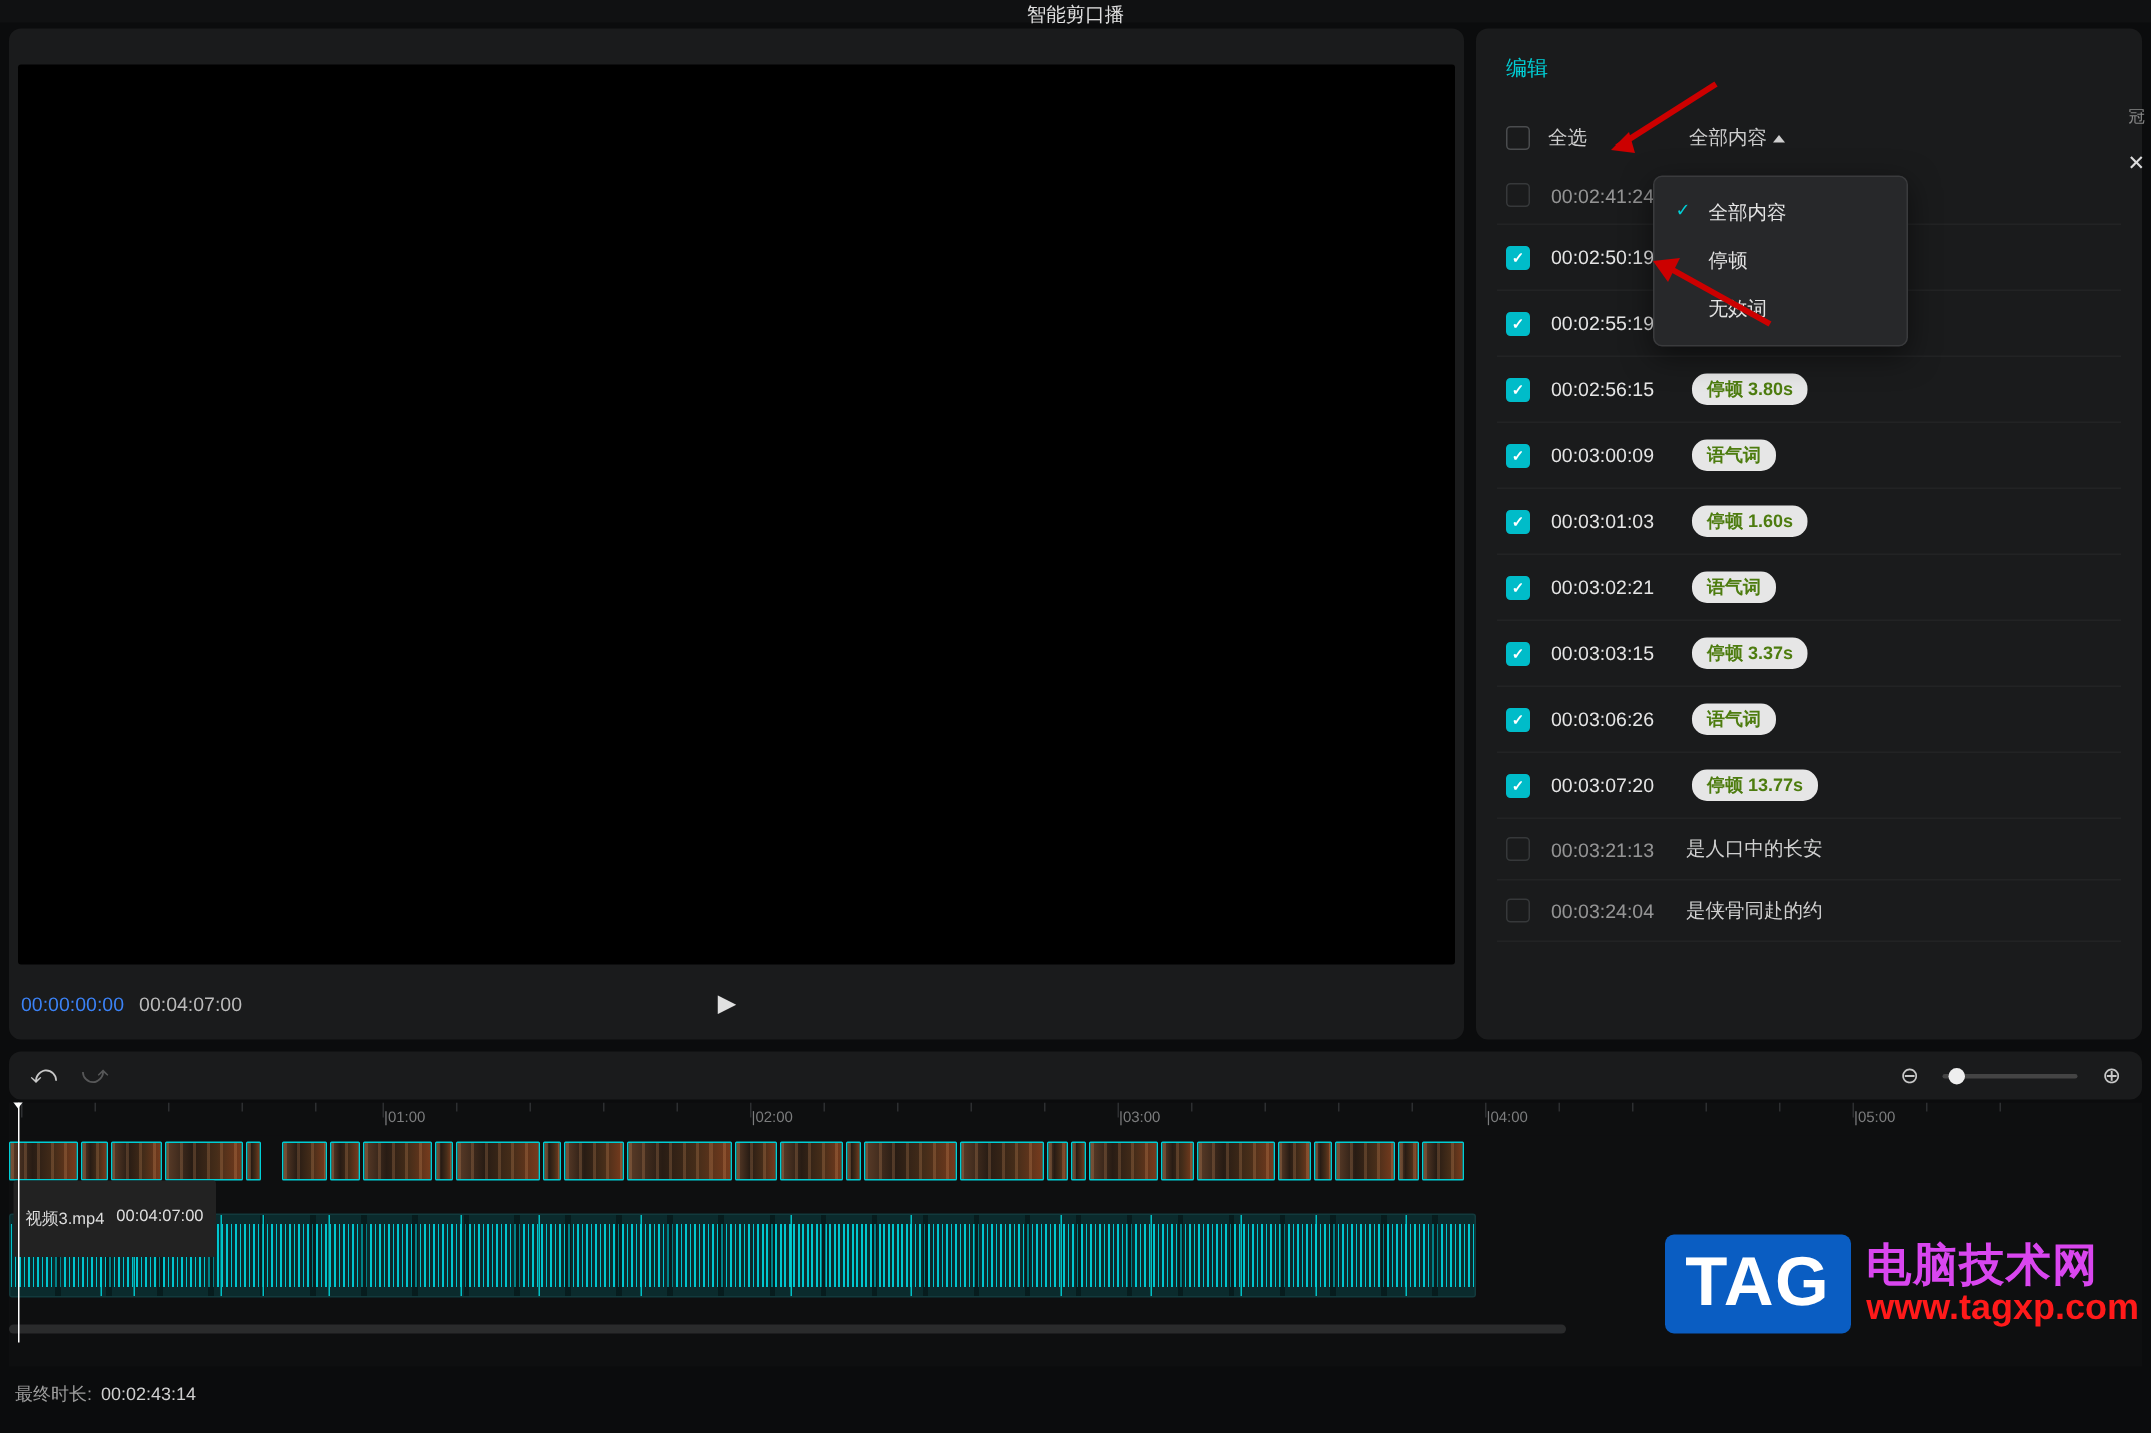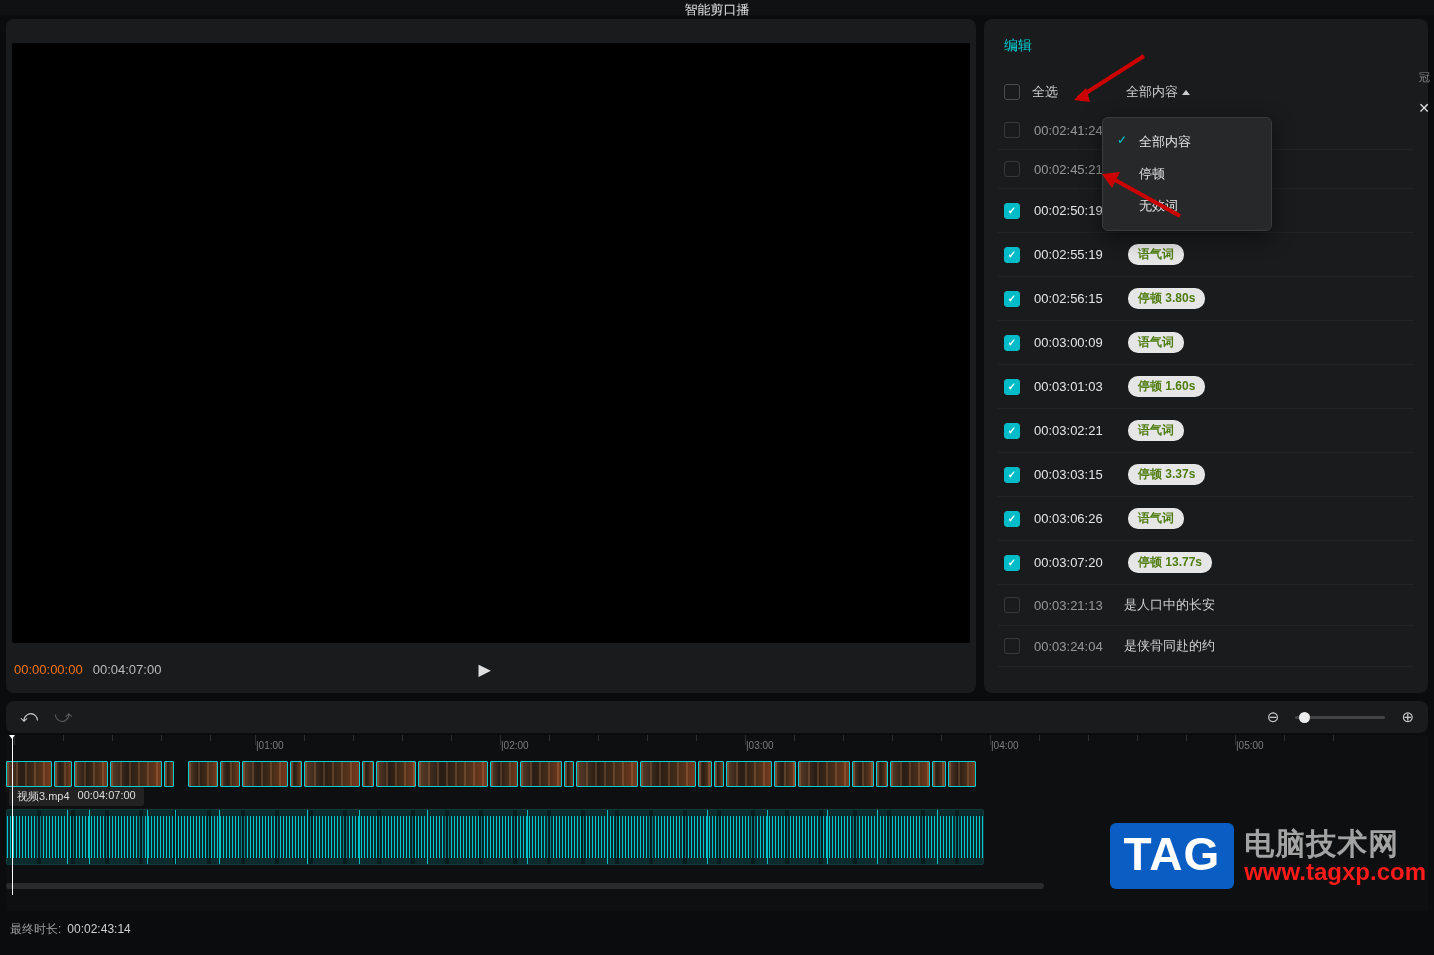--- a/index.html
+++ b/index.html
@@ -26,21 +26,21 @@
 .left {
   flex: 1; display: flex; flex-direction: column;
   background: #1a1b1c; border-radius: 8px;
 }
 .preview {
   flex: 1; margin: 24px 6px 2px 6px; background: #000; border-radius: 2px;
 }
 .player-bar {
   height: 48px; display: flex; align-items: center; padding: 0 8px;
 }
-.time-current { color: #f97316; font-size: 13px; }
+.time-current { color: #3b82f6; font-size: 13px; }
 .time-total { color: #bbb; font-size: 13px; margin-left: 10px; }
 .play-btn {
   margin: 0 auto; color: #e0e0e0; font-size: 16px;
   width: 26px; height: 26px; display: flex; align-items: center; justify-content: center;
   cursor: pointer;
 }
 
 
 .right {
   width: 444px; background: #1a1b1c; border-radius: 8px;
@@ -149,21 +149,21 @@
 .clip::after {
   content: ""; position: absolute; inset: 0;
   background:
     repeating-linear-gradient(90deg,
       rgba(255,180,120,.18) 0 2px, transparent 2px 9px),
     linear-gradient(90deg, rgba(90,60,40,.95), rgba(40,28,20,.95), rgba(70,45,25,.95), rgba(120,60,30,.9));
 }
 .meta-tab {
   position: absolute; left: 3px; top: 28px;
   background: #222; color: #ddd; font-size: 11px;
-  padding: 2px 8px; border-radius: 2px; z-index: 5;
+  padding: 18px 8px; border-radius: 2px; z-index: 5;
   display: inline-flex; gap: 8px;
 }
 .track-audio {
   height: 56px; width: 978px; margin-top: 20px;
   background: #0b2b2d; border: 1px solid #123a3d; border-radius: 2px;
   position: relative; overflow: hidden;
 }
 .wave {
   position: absolute; inset: 0;
   background:
@@ -212,21 +212,21 @@
   position: absolute; right: 8px; bottom: 66px; z-index: 80;
   display: flex; align-items: center; gap: 10px;
 }
 .tag-badge {
   background: #0a5dc2; color: #fff; font-weight: 900;
   font-size: 46px; padding: 4px 14px 8px 14px; border-radius: 6px;
   font-family: Arial Black, Arial, sans-serif;
   letter-spacing: 1px;
 }
 .wm-text { display: flex; flex-direction: column; line-height: 1.05; }
-.wm-cn { color: #a3a3a3; font-weight: 800; font-size: 30px; letter-spacing: 1px; }
+.wm-cn { color: #d946ef; font-weight: 800; font-size: 30px; letter-spacing: 1px; }
 .wm-url { color: #ff1a1a; font-weight: 800; font-size: 24px; }
 
 
 .win-close {
   position: absolute; right: 4px; top: 100px; color: #ddd;
   font-size: 14px; z-index: 50;
 }
 .win-sidechar {
   position: absolute; right: 4px; top: 70px; color: #888; font-size: 11px; z-index: 50;
 }
@@ -268,24 +268,20 @@
     <div class="dropdown">
       <div class="dd-item sel"><span>全部内容</span></div>
       <div class="dd-item"><span>停顿</span></div>
       <div class="dd-item"><span>无效词</span></div>
     </div>
 
     <div class="list">
       <div class="row dim">
         <span class="chk"></span>
         <span class="ts">00:02:41:24</span>
-      </div>
-      <div class="row dim">
-        <span class="chk"></span>
-        <span class="ts">00:02:45:21</span>
       </div>
       <div class="row">
         <span class="chk on"></span>
         <span class="ts">00:02:50:19</span>
         <span class="badge">停顿 5.00s</span>
       </div>
       <div class="row">
         <span class="chk on"></span>
         <span class="ts">00:02:55:19</span>
         <span class="badge">语气词</span>

